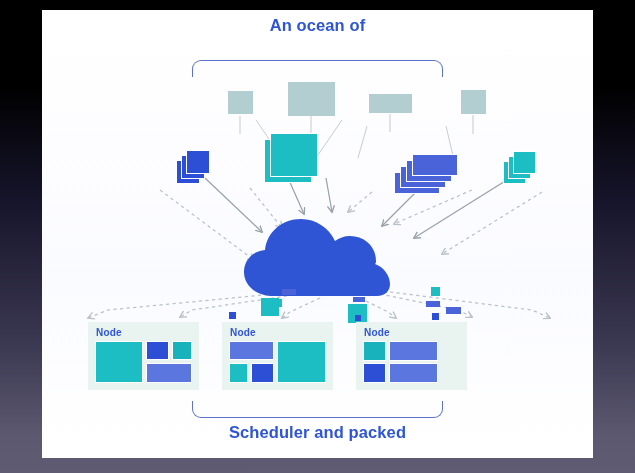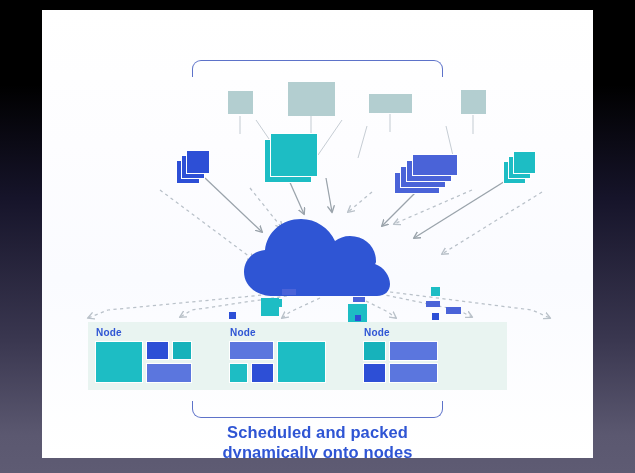--- a/index.html
+++ b/index.html
@@ -118,21 +118,20 @@
     letter-spacing: 0.2px;
   }
 
   
   .node-panel {
     position: absolute;
     top: 312px;
     width: 111px;
     height: 68px;
     background: #e9f4f1;
-    padding-left: 40px;
   }
   .node-label {
     position: absolute;
     left: 8px;
     top: 5px;
     font-size: 10px;
     font-weight: bold;
     color: #2f55d4;
     letter-spacing: 0.2px;
   }
@@ -147,20 +146,21 @@
 </style>
 </head>
 <body>
 
 <div id="frame">
 
   <div id="slide">
     <div id="wash"></div>
 
     <div id="headline-top" class="headline">
+      <div>An ocean of</div>
     </div>
 
     <div id="bracket-top" class="bracket"></div>
 
     <div id="pale-layer">
         <div class="pale" style="left: 186px; top: 81px; width: 25px; height: 23px; background: rgb(179, 206, 208);"></div>
         <div class="pale" style="left: 246px; top: 72px; width: 47px; height: 34px; background: rgb(179, 206, 208);"></div>
         <div class="pale" style="left: 327px; top: 84px; width: 43px; height: 19px; background: rgb(179, 206, 208);"></div>
         <div class="pale" style="left: 419px; top: 80px; width: 25px; height: 24px; background: rgb(179, 206, 208);"></div>
       </div>
@@ -286,18 +286,17 @@
           <div class="node-cell" style="left: 7px; top: 19px; width: 23px; height: 20px; background: rgb(23, 178, 187);"></div>
           <div class="node-cell" style="left: 33px; top: 19px; width: 49px; height: 20px; background: rgb(91, 118, 222);"></div>
           <div class="node-cell" style="left: 7px; top: 41px; width: 23px; height: 20px; background: rgb(45, 79, 214);"></div>
           <div class="node-cell" style="left: 33px; top: 41px; width: 49px; height: 20px; background: rgb(91, 118, 222);"></div>
         </div>
       </div>
 
     <div id="bracket-bottom" class="bracket"></div>
 
     <div id="headline-bottom" class="headline">
-      <div>Scheduled and packed</div>
-      <div>dynamically onto nodes</div>
+      <div>Scheduler and packed</div>
     </div>
 
   </div>
 </div>
 
 </body></html>

